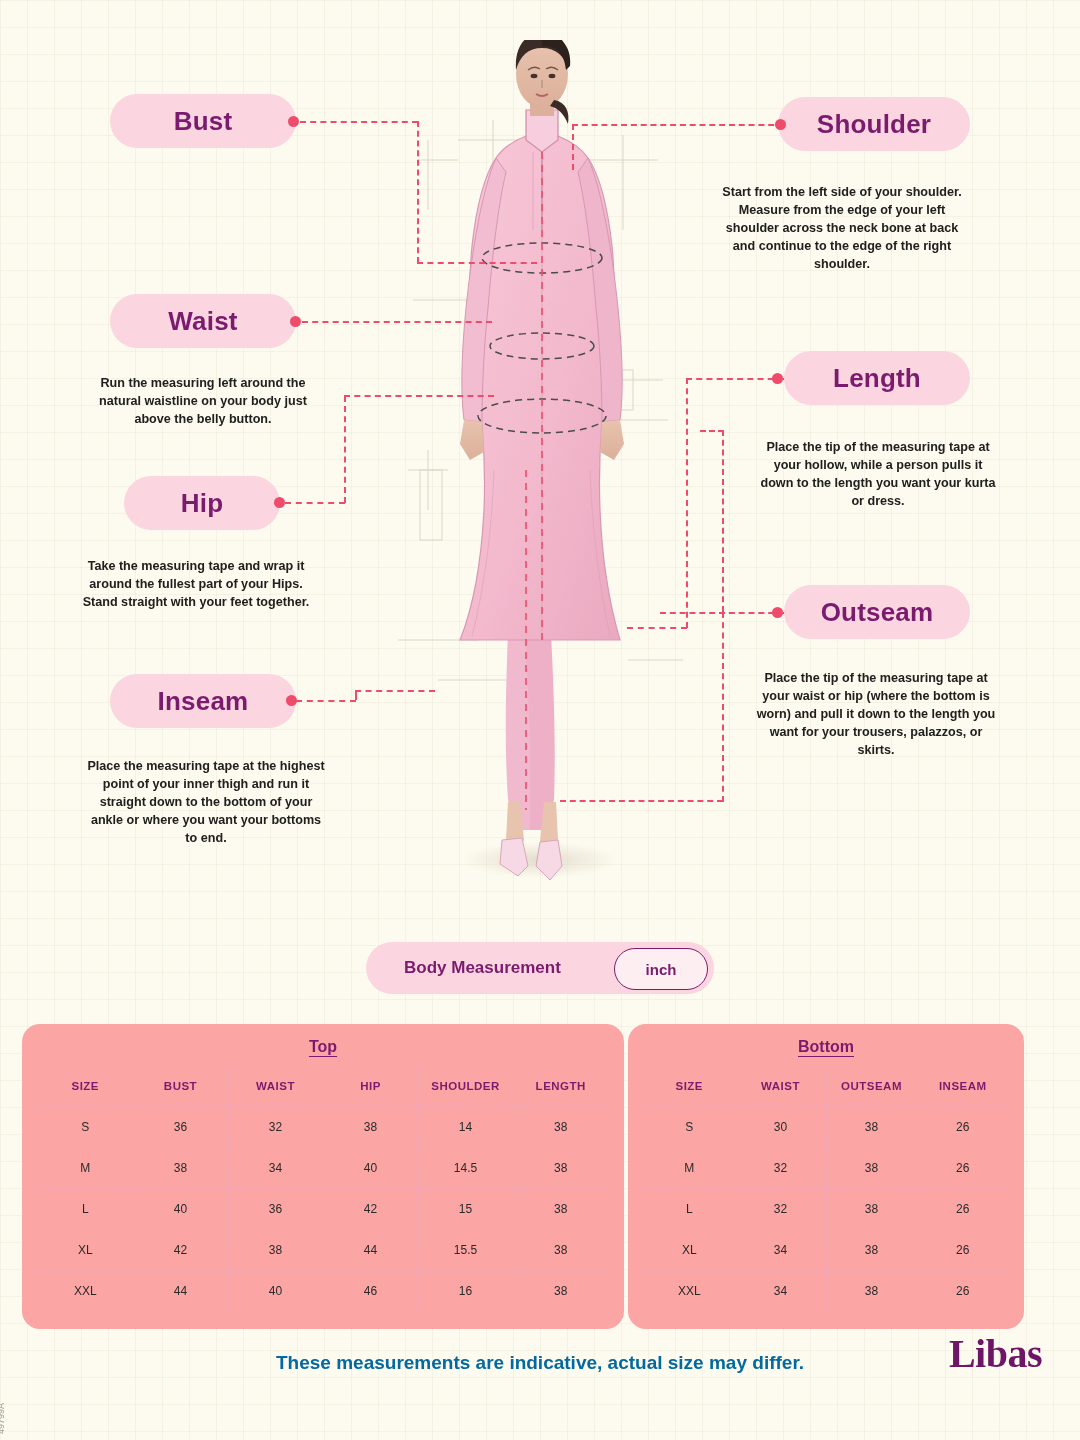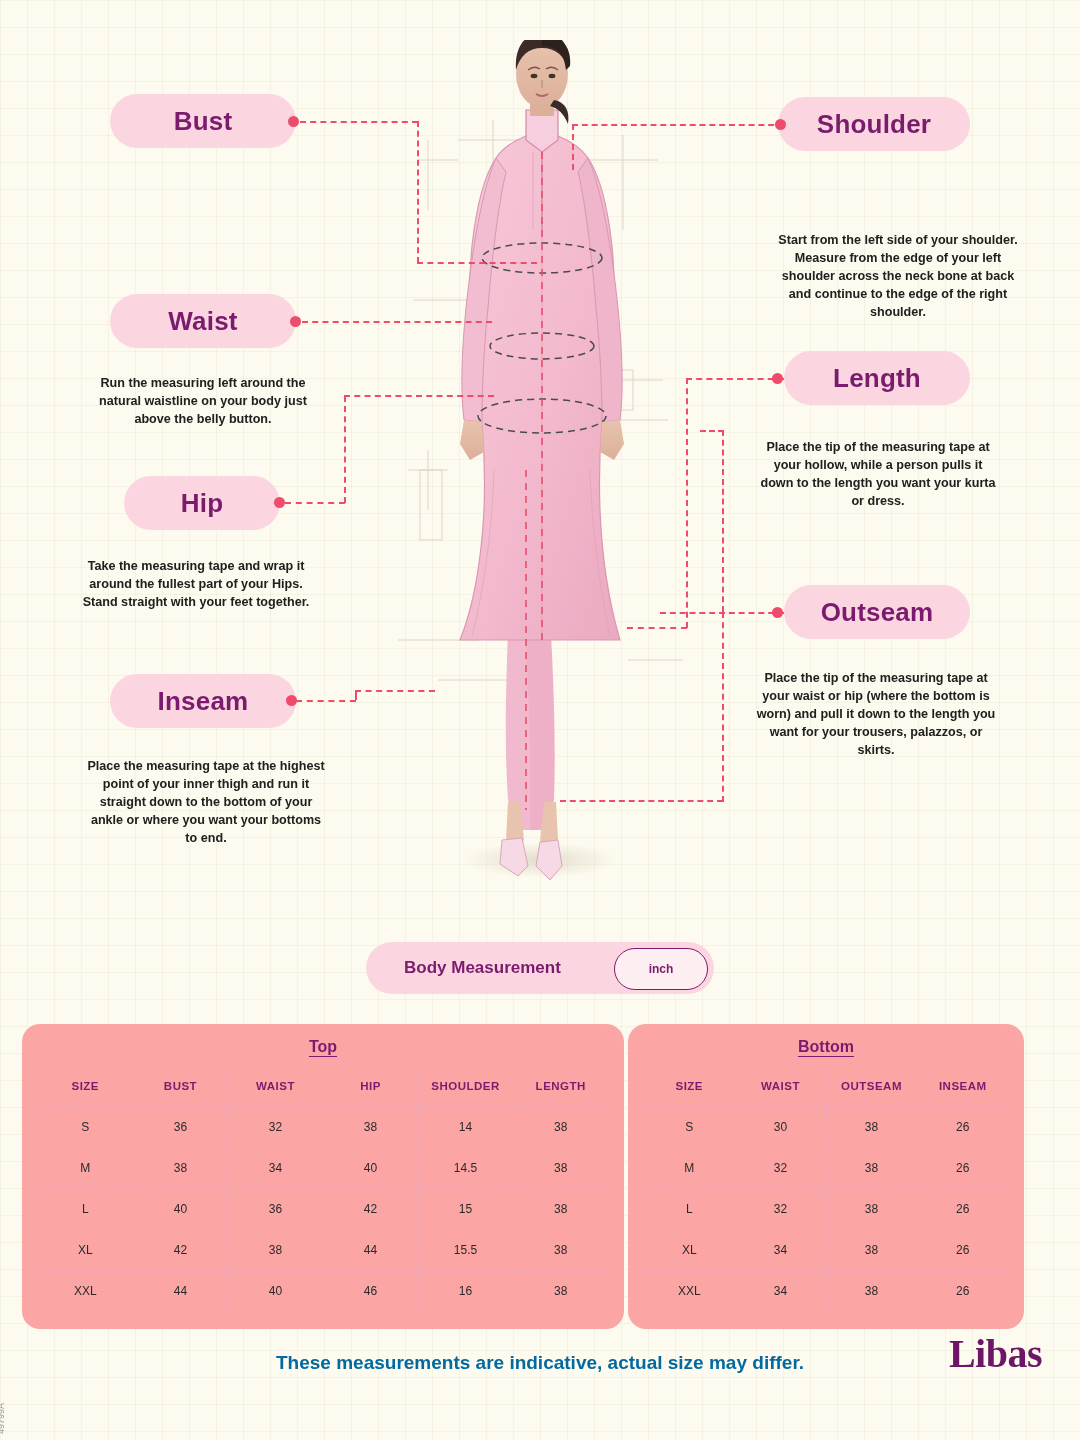--- a/index.html
+++ b/index.html
@@ -103,21 +103,21 @@
     position: absolute;
     right: 6px;
     top: 6px;
     height: 40px;
     min-width: 92px;
     border-radius: 999px;
     background: #fdeef2;
     border: 1.6px solid #7b1b6e;
     color: #7b1b6e;
     font-weight: bold;
-    font-size: 12px;
+    font-size: 15px;
     display: flex;
     align-items: center;
     justify-content: center;
   }
 
   
   .table-card {
     position: absolute;
     background: #fca5a5;
     border-radius: 18px;
@@ -339,21 +339,21 @@
   <div class="pill" style="left:110px; top:674px; width:186px; height:54px; font-size:26px;">
     <span>Inseam</span>
   </div>
   <div class="dot" style="left:286px; top:695px;"></div>
   <div class="desc" style="left:84px; top:758px; width:244px;">Place the measuring tape at the highest point of your inner thigh and run it straight down to the bottom of your ankle or where you want your bottoms to end.</div>
 
   <div class="pill" style="left:778px; top:97px; width:192px; height:54px; font-size:26px;">
     <span>Shoulder</span>
   </div>
   <div class="dot" style="left:775px; top:119px;"></div>
-  <div class="desc" style="left:776px; top:184px; width:244px;margin-top:48px;">Start from the left side of your shoulder. Measure from the edge of your left shoulder across the neck bone at back and continue to the edge of the right shoulder.</div>
+  <div class="desc" style="left:720px; top:184px; width:244px;">Start from the left side of your shoulder. Measure from the edge of your left shoulder across the neck bone at back and continue to the edge of the right shoulder.</div>
 
   <div class="pill" style="left:784px; top:351px; width:186px; height:54px; font-size:26px;">
     <span>Length</span>
   </div>
   <div class="dot" style="left:772px; top:373px;"></div>
   <div class="desc" style="left:760px; top:439px; width:236px;">Place the tip of the measuring tape at your hollow, while a person pulls it down to the length you want your kurta or dress.</div>
 
   <div class="pill" style="left:784px; top:585px; width:186px; height:54px; font-size:26px;">
     <span>Outseam</span>
   </div>

